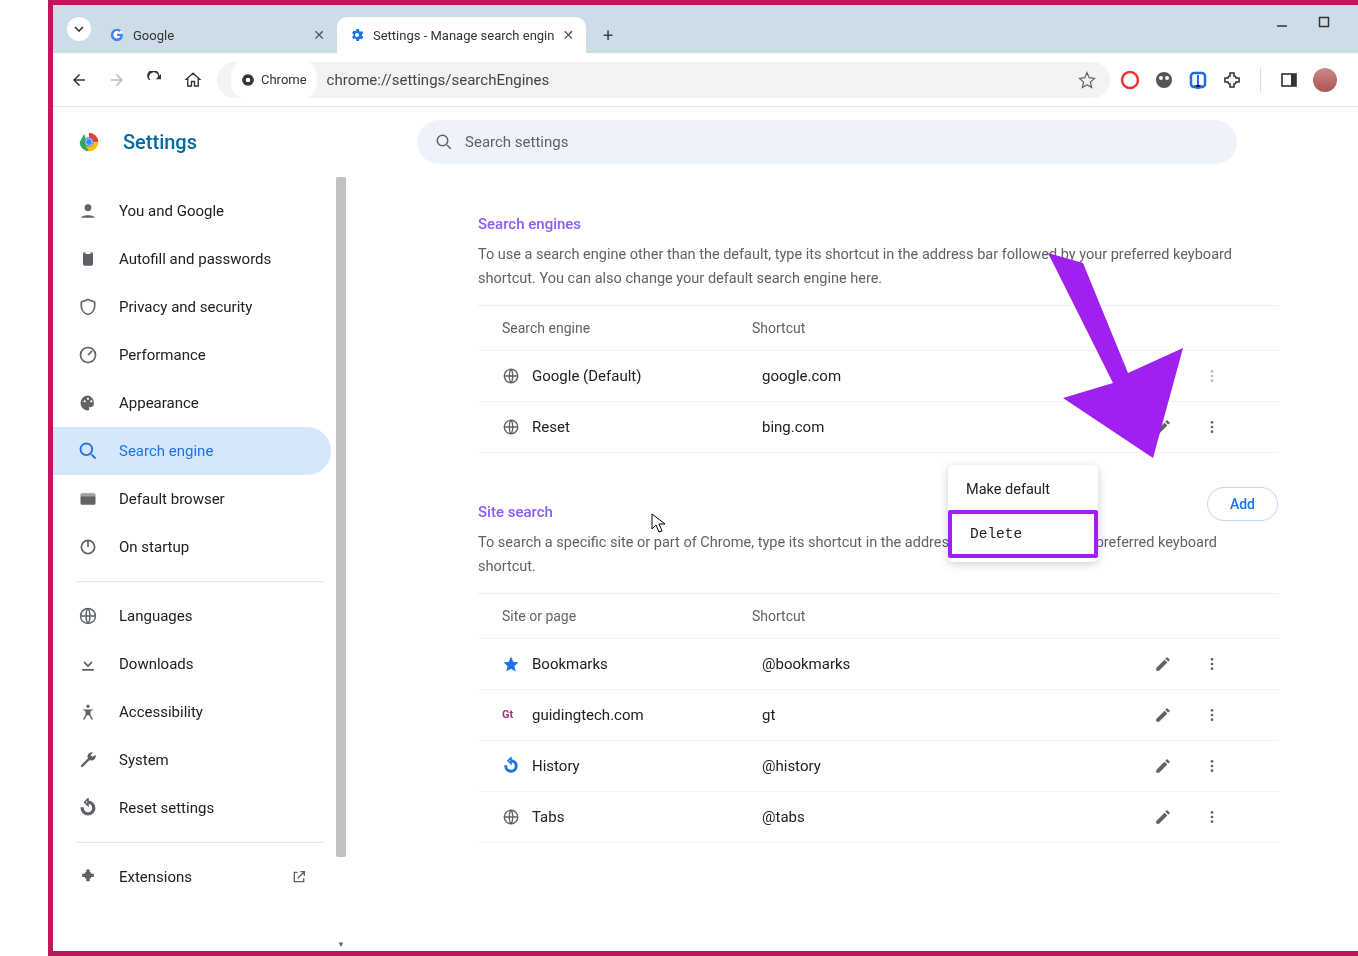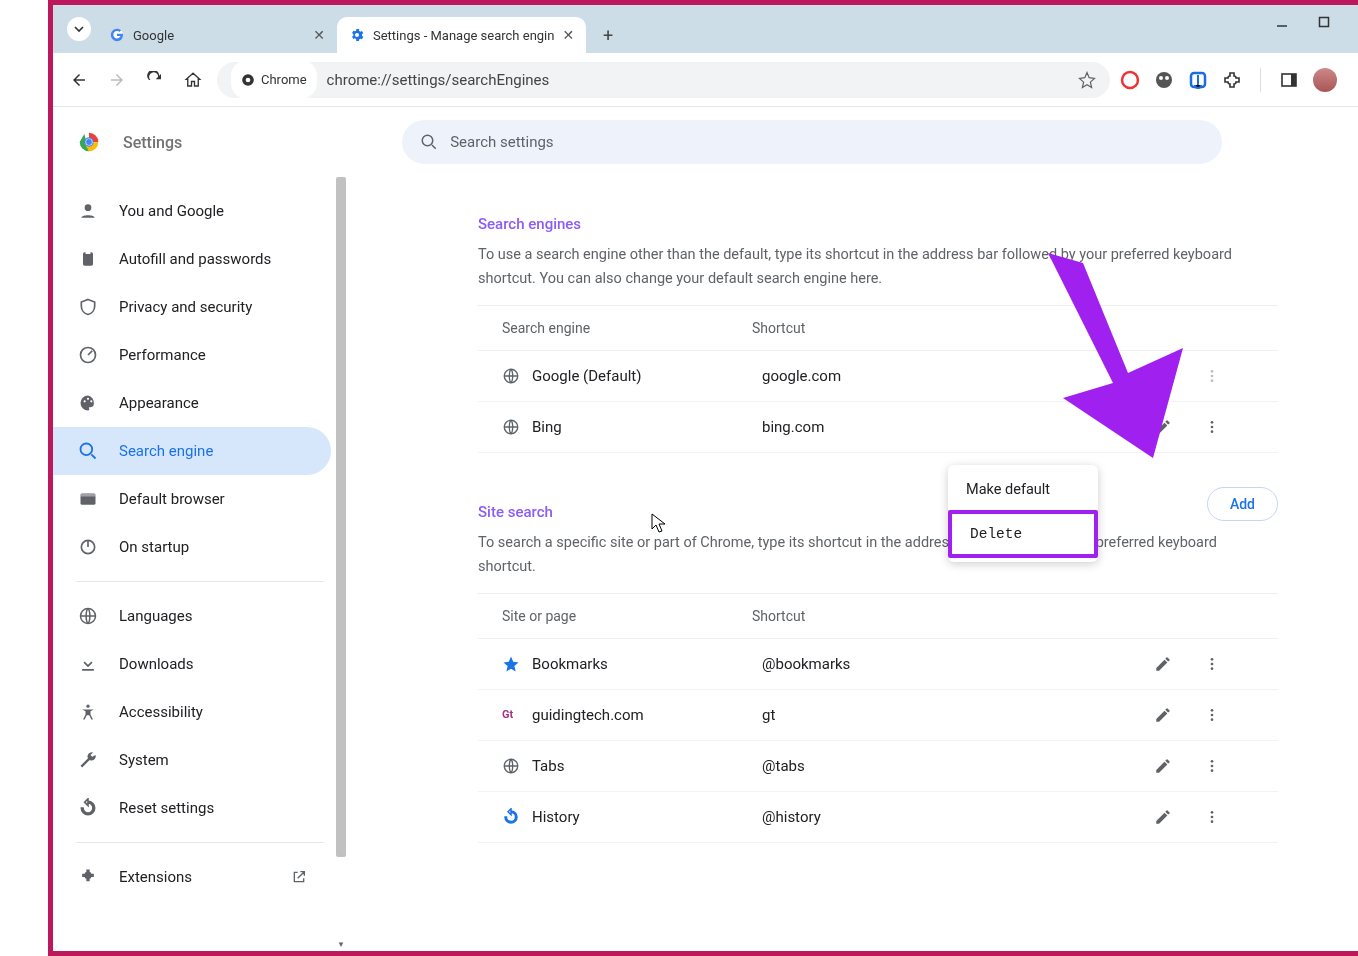--- a/index.html
+++ b/index.html
@@ -30,21 +30,21 @@
 .omnibox .url { color:#444; flex:1;}
 .omnibox .star { color:#5f6368;}
 .ext-icons { display:flex; align-items:center; gap:14px; }
 .ext-icons .ic { width:20px;height:20px; }
 .divider { width:1px;height:24px;background:#ddd;margin:0 4px;}
 .avatar { width:24px;height:24px;border-radius:50%; background:linear-gradient(#c88,#a55); }
 
 
 .settings-header { height:70px;display:flex;align-items:center;padding:0 22px;gap:20px;border-bottom:0; }
 .chrome-logo { width:28px;height:28px; }
-.settings-title { font-size:16px;font-weight:500;color:#737373;}
+.settings-title { font-size:20px;font-weight:500;color:#0369a1;}
 .search-wrap { margin-left:200px; flex:1; max-width:820px;}
 .search-settings { height:44px;background:#eef3fb;border-radius:24px;display:flex;align-items:center;padding:0 18px;gap:12px;color:#5f6368;font-size:15px;}
 
 
 .main-area { display:flex; height: calc(100% - 48px - 54px - 70px); position:relative;}
 .sidebar { width:290px; padding:10px 0; position:relative;}
 .side-item { height:48px;display:flex;align-items:center;gap:20px;padding:0 24px;font-size:15px;color:#202124;border-radius:0 24px 24px 0;margin-right:12px;}
 .side-item .sicon { width:22px;display:flex;justify-content:center;color:#5f6368;}
 .side-item.selected { background:#d7e7fb;color:#1a73e8;}
 .side-item.selected .sicon { color:#1a73e8;}
@@ -403,21 +403,21 @@
                 </svg>
               </div>
           </div>
           <div class="tbl-row">
             <span class="ric">
                 <svg width="18" height="18" viewBox="0 0 24 24" fill="none" stroke="#5f6368" stroke-width="1.8">
                   <circle cx="12" cy="12" r="9"></circle>
                   <path d="M3 12h18M12 3c3 3 3 15 0 18M12 3c-3 3-3 15 0 18"></path>
                 </svg>
               </span>
-            <div class="col-a" style="flex:0 0 230px">Bing</div>
+            <div class="col-a" style="flex:0 0 230px">Reset</div>
             <div class="col-b">bing.com</div>
             <div class="col-c pencil">
                 <svg width="18" height="18" viewBox="0 0 24 24" fill="#5f6368">
                   <path d="M3 17.2V21h3.8L17.8 10l-3.8-3.8zM20.7 7.3a1 1 0 000-1.4l-2.6-2.6a1 1 0 00-1.4 0L15 5l3.8 3.8z"></path>
                 </svg>
               </div>
             <div class="col-d dots3">
                 <svg width="16" height="16" viewBox="0 0 24 24" fill="#5f6368">
                   <circle cx="12" cy="5" r="2"></circle>
                   <circle cx="12" cy="12" r="2"></circle>
@@ -471,61 +471,61 @@
               <div class="col-d dots3">
                   <svg width="16" height="16" viewBox="0 0 24 24" fill="#5f6368">
                     <circle cx="12" cy="5" r="2"></circle>
                     <circle cx="12" cy="12" r="2"></circle>
                     <circle cx="12" cy="19" r="2"></circle>
                   </svg>
                 </div>
             </div>
             <div class="tbl-row">
               <span class="ric">
+                  <svg width="18" height="18" viewBox="0 0 24 24" fill="none" stroke="#1a73e8" stroke-width="2">
+                    <path d="M4 12a8 8 0 108-8V1L8 5l4 4V6a6 6 0 11-6 6z"></path>
+                  </svg>
+                </span>
+              <div class="col-a" style="flex:0 0 230px">History</div>
+              <div class="col-b">@history</div>
+              <div class="col-c pencil">
+                  <svg width="18" height="18" viewBox="0 0 24 24" fill="#5f6368">
+                    <path d="M3 17.2V21h3.8L17.8 10l-3.8-3.8zM20.7 7.3a1 1 0 000-1.4l-2.6-2.6a1 1 0 00-1.4 0L15 5l3.8 3.8z"></path>
+                  </svg>
+                </div>
+              <div class="col-d dots3">
+                  <svg width="16" height="16" viewBox="0 0 24 24" fill="#5f6368">
+                    <circle cx="12" cy="5" r="2"></circle>
+                    <circle cx="12" cy="12" r="2"></circle>
+                    <circle cx="12" cy="19" r="2"></circle>
+                  </svg>
+                </div>
+            </div>
+            <div class="tbl-row">
+              <span class="ric">
                   <svg width="18" height="18" viewBox="0 0 24 24" fill="none" stroke="#5f6368" stroke-width="1.8">
                     <circle cx="12" cy="12" r="9"></circle>
                     <path d="M3 12h18M12 3c3 3 3 15 0 18M12 3c-3 3-3 15 0 18"></path>
                   </svg>
                 </span>
               <div class="col-a" style="flex:0 0 230px">Tabs</div>
               <div class="col-b">@tabs</div>
               <div class="col-c pencil">
                   <svg width="18" height="18" viewBox="0 0 24 24" fill="#5f6368">
                     <path d="M3 17.2V21h3.8L17.8 10l-3.8-3.8zM20.7 7.3a1 1 0 000-1.4l-2.6-2.6a1 1 0 00-1.4 0L15 5l3.8 3.8z"></path>
                   </svg>
                 </div>
               <div class="col-d dots3">
                   <svg width="16" height="16" viewBox="0 0 24 24" fill="#5f6368">
                     <circle cx="12" cy="5" r="2"></circle>
                     <circle cx="12" cy="12" r="2"></circle>
                     <circle cx="12" cy="19" r="2"></circle>
                   </svg>
                 </div>
             </div>
-            <div class="tbl-row">
-              <span class="ric">
-                  <svg width="18" height="18" viewBox="0 0 24 24" fill="none" stroke="#1a73e8" stroke-width="2">
-                    <path d="M4 12a8 8 0 108-8V1L8 5l4 4V6a6 6 0 11-6 6z"></path>
-                  </svg>
-                </span>
-              <div class="col-a" style="flex:0 0 230px">History</div>
-              <div class="col-b">@history</div>
-              <div class="col-c pencil">
-                  <svg width="18" height="18" viewBox="0 0 24 24" fill="#5f6368">
-                    <path d="M3 17.2V21h3.8L17.8 10l-3.8-3.8zM20.7 7.3a1 1 0 000-1.4l-2.6-2.6a1 1 0 00-1.4 0L15 5l3.8 3.8z"></path>
-                  </svg>
-                </div>
-              <div class="col-d dots3">
-                  <svg width="16" height="16" viewBox="0 0 24 24" fill="#5f6368">
-                    <circle cx="12" cy="5" r="2"></circle>
-                    <circle cx="12" cy="12" r="2"></circle>
-                    <circle cx="12" cy="19" r="2"></circle>
-                  </svg>
-                </div>
-            </div>
           </div>
         </div>
       </div>
     </div>
   </div>
 
   <div class="ctx-menu">
     <div class="ctx-item">Make default</div>
     <div class="ctx-item hl">Delete</div>
   </div>

